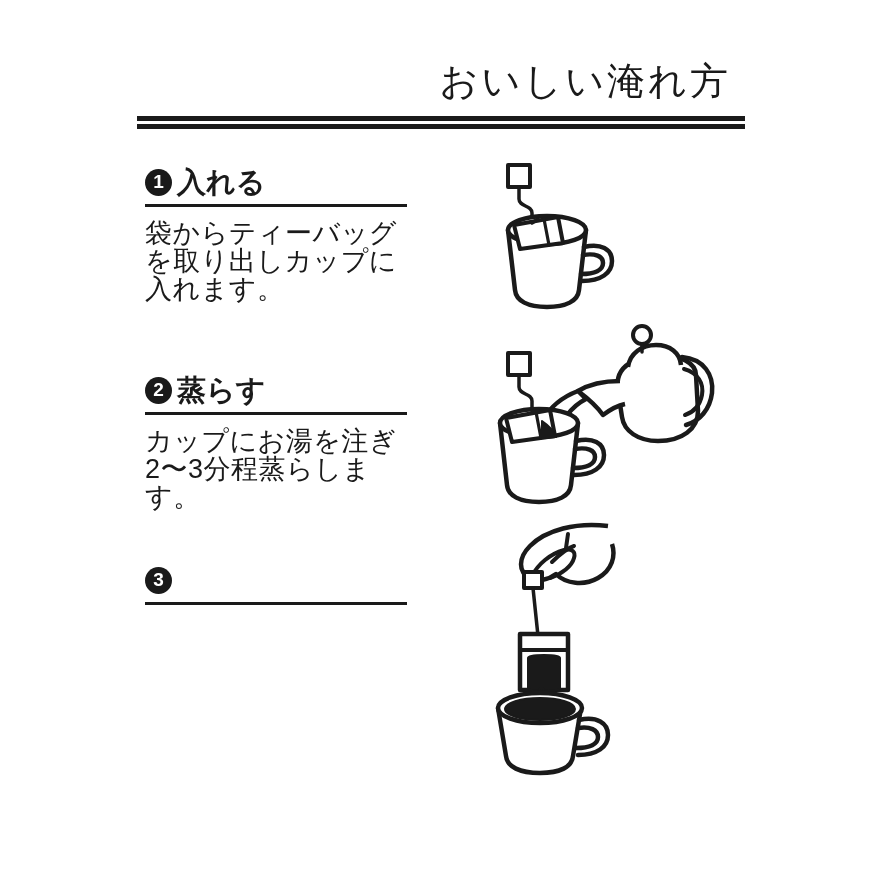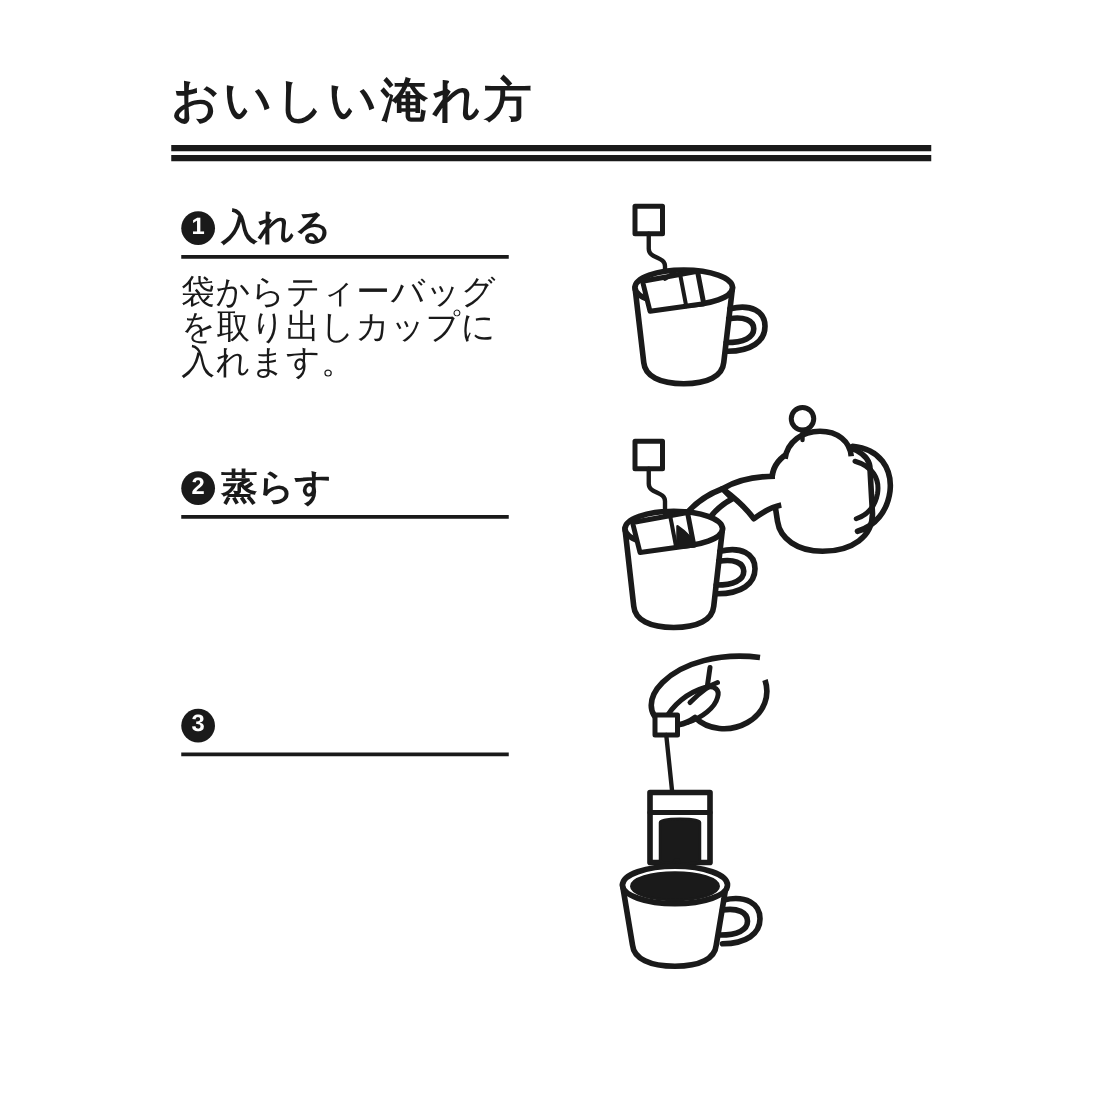--- a/index.html
+++ b/index.html
@@ -18,26 +18,26 @@
 
   .page {
     position: absolute;
     inset: 0;
     background: #ffffff;
   }
 
   
   .title {
     position: absolute;
-    left: 137px;
+    left: 123px;
     top: 58px;
     width: 608px;
-    text-align: left;
+    text-align: right;
     font-size: 38px;
-    font-weight: 700;
+    font-weight: 400;
     letter-spacing: 3px;
     color: #1a1a1a;
     line-height: 1.25;
     white-space: nowrap;
   }
 
   .title-rule {
     position: absolute;
     left: 137px;
     top: 116px;
@@ -146,20 +146,21 @@
     <div class="step-rule"></div>
     <div class="step-body">袋からティーバッグを取り出しカップに入れます。</div>
   </div>
 
   <div class="step step-2">
     <div class="step-head">
       <div class="step-badge">2</div>
       <div class="step-title">蒸らす</div>
     </div>
     <div class="step-rule"></div>
+    <div class="step-body">カップにお湯を注ぎ2〜3分程蒸らします。</div>
   </div>
 
   <div class="step step-3">
     <div class="step-head">
       <div class="step-badge">3</div>
     </div>
     <div class="step-rule"></div>
   </div>
 
   <div class="illo illo-1">

